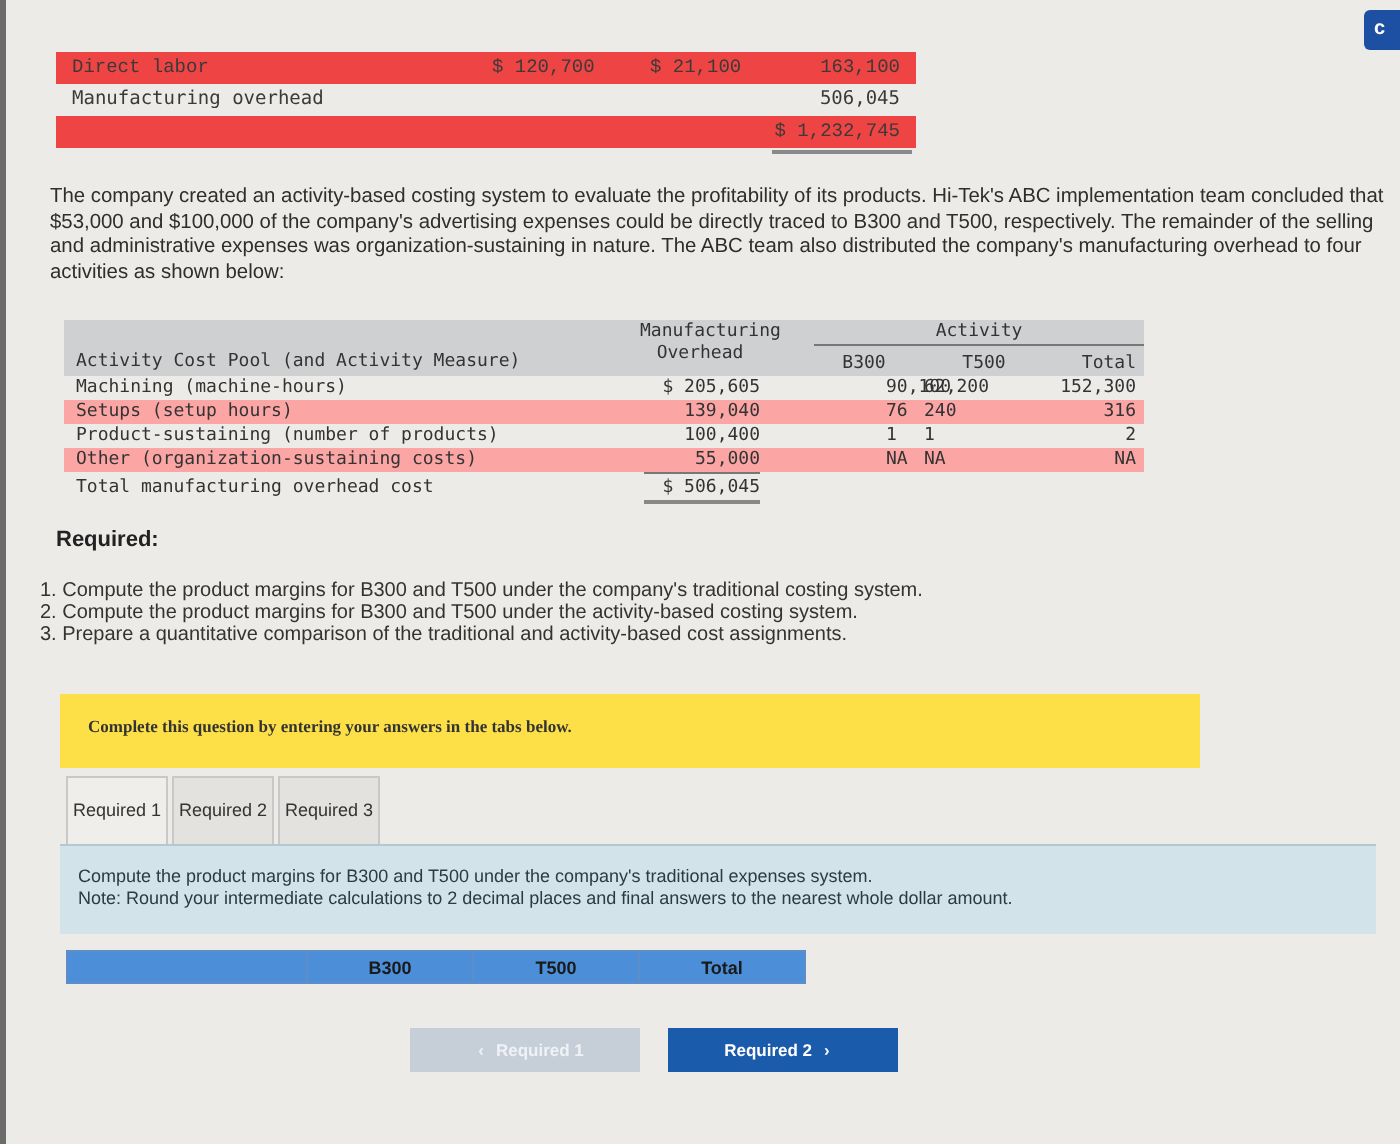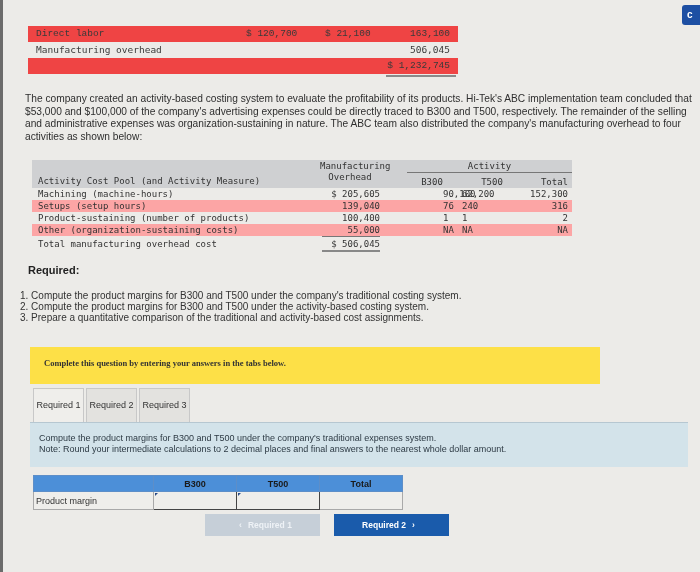--- a/index.html
+++ b/index.html
@@ -163,26 +163,20 @@
 </div>
 
 <table class="ans">
   <tbody>
       <tr>
     <th class="lbl"></th>
     <th class="col">B300</th>
     <th class="col">T500</th>
     <th class="col">Total</th>
   </tr>
-  <tr>
-    <td class="rowlbl">Product margin</td>
-    <td class="input"></td>
-    <td class="input"></td>
-    <td></td>
-  </tr>
 </tbody>
   </table>
 
 <div class="nav-prev">
   <span class="chev">‹</span><span>Required 1</span>
 </div>
 <div class="nav-next">
   <span>Required 2</span><span class="chev">›</span>
 </div>
 

